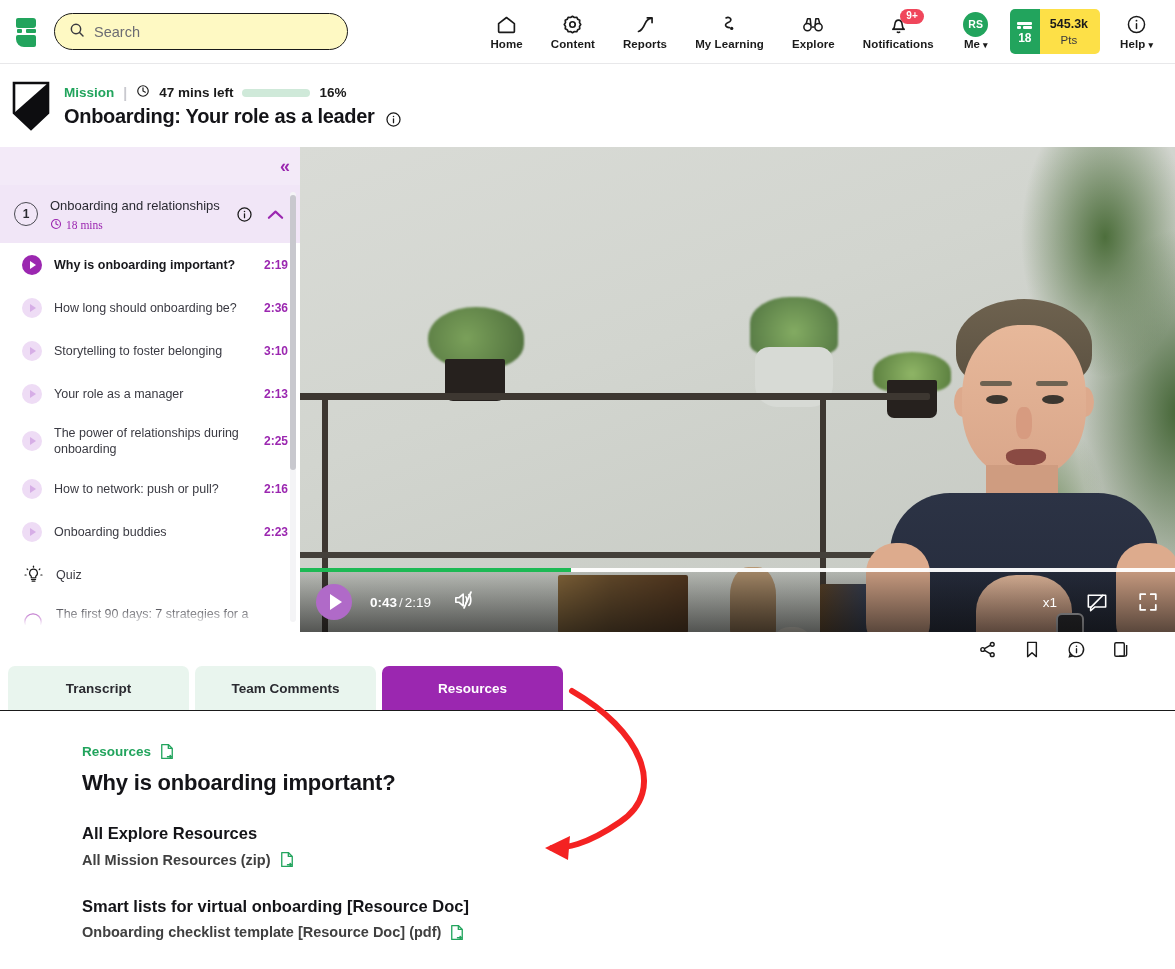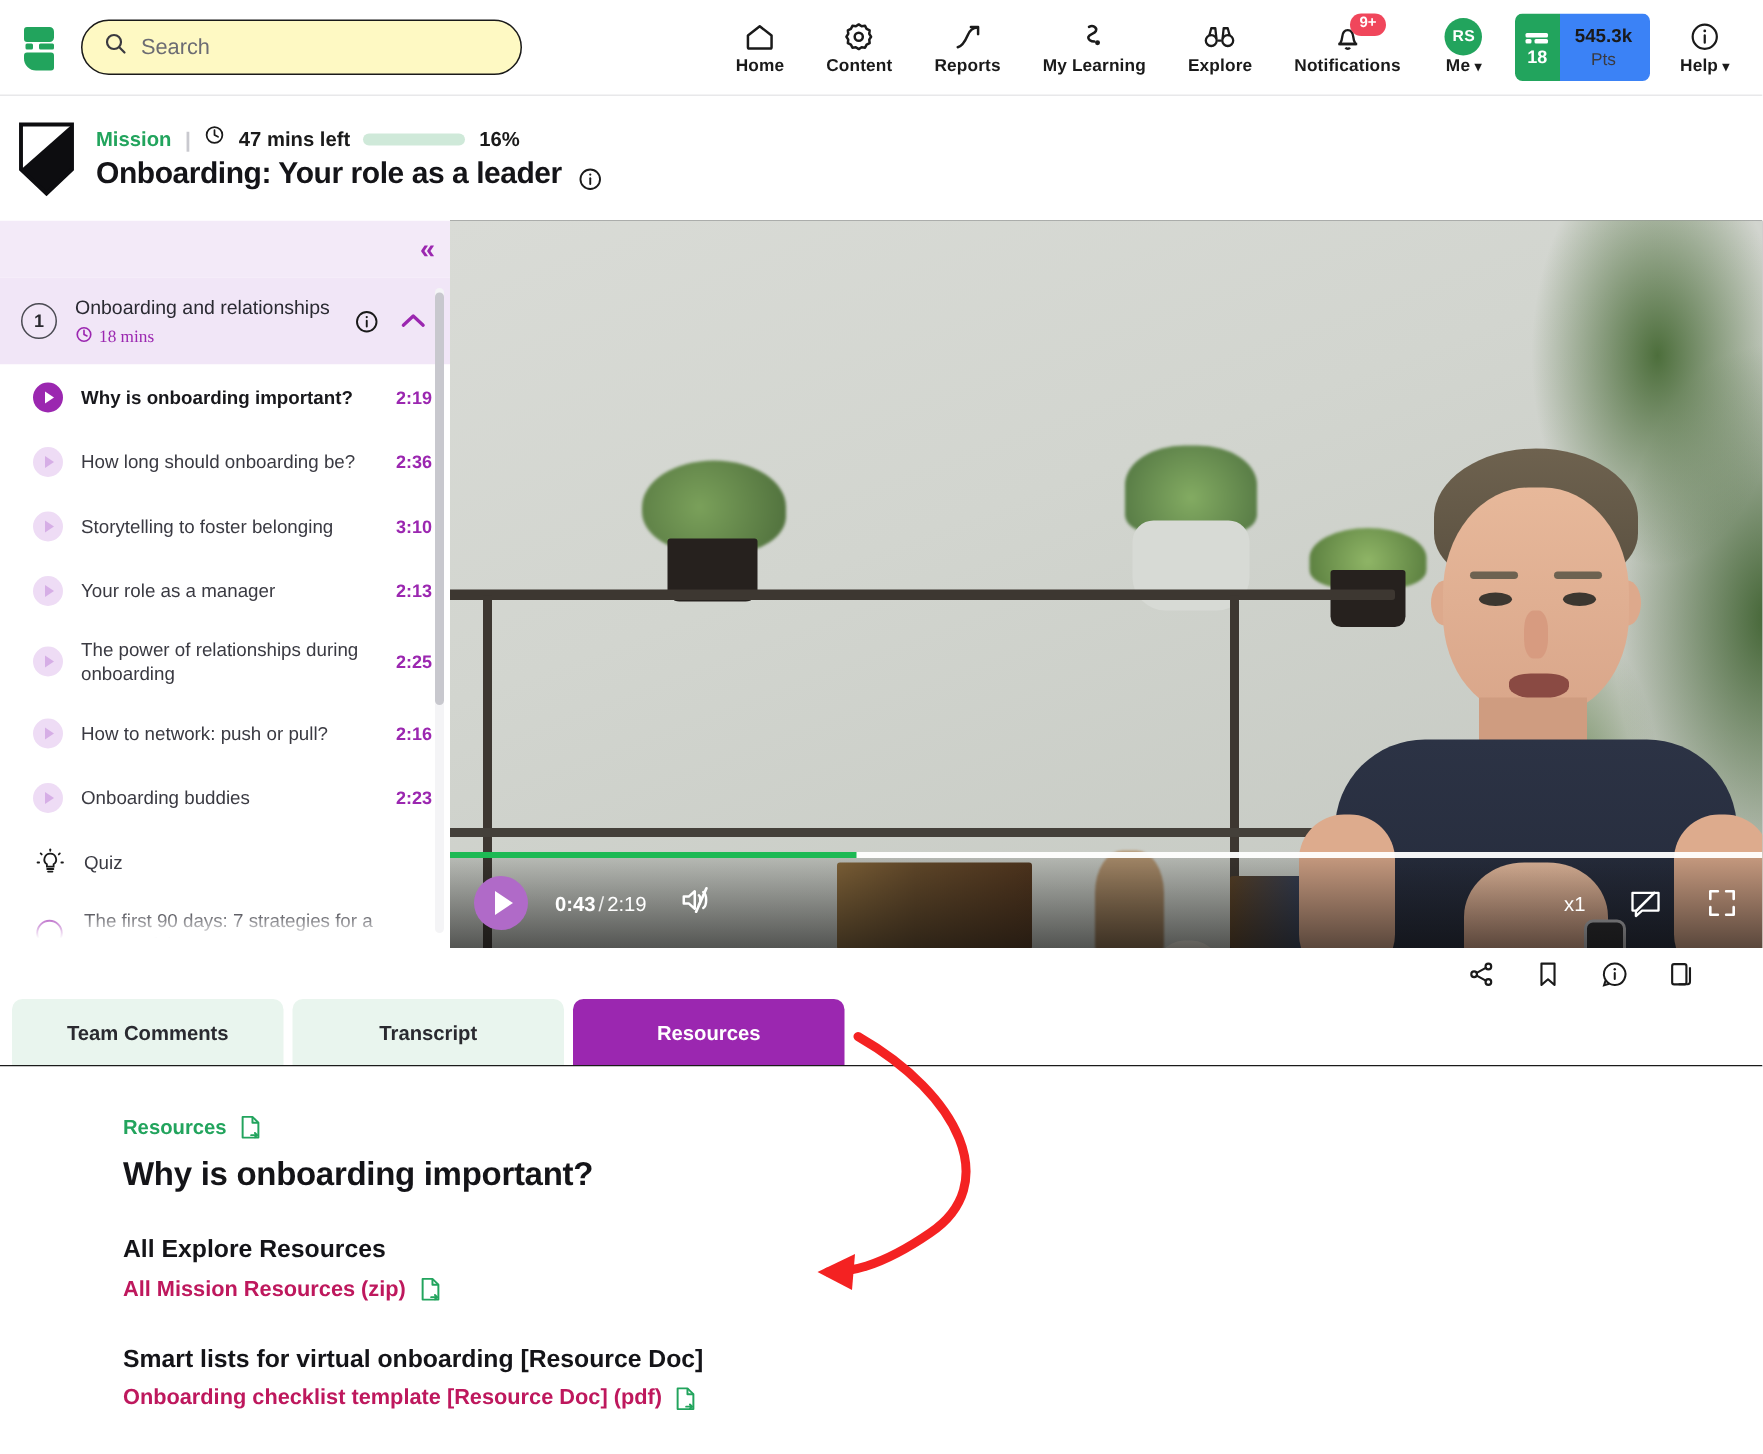--- a/index.html
+++ b/index.html
@@ -102,21 +102,21 @@
   }
   .pl-mark { width: 15px; height: 9px; position: relative; }
   .pl-mark i {
     position: absolute; background: #fff; display:block; border-radius:1px;
   }
   .pl-r1 { left:0; top:0; width:15px; height:3px; }
   .pl-r2a{ left:0; top:4.5px; width:4px; height:2.5px; }
   .pl-r2b{ left:6px; top:4.5px; width:9px; height:2.5px; }
   .pts-lvl { color: #fff; font-size: 12px; font-weight: bold; line-height: 1; }
   .pts-right {
-    background: #3b82f6; padding: 5px 12px 5px 10px;
+    background: #fde047; padding: 5px 12px 5px 10px;
     display: flex; flex-direction: column;
     align-items: center; justify-content: center; gap: 3px;
   }
   .pts-num { font-size: 12.5px; font-weight: bold; color: #1a1a1a; }
   .pts-unit { font-size: 11.5px; color: #3a3a3f; }
 
   
   .mission-hdr {
     height: 83px; display: flex; align-items: center;
     padding-left: 12px; gap: 14px;
@@ -332,21 +332,21 @@
     color: #22A45D; font-size: 13.5px; font-weight: bold;
   }
   .res-h1 {
     font-size: 22px; font-weight: bold; color: #141418;
     margin-top: 10px; letter-spacing: -.2px;
   }
   .res-group { margin-top: 28px; }
   .res-group-title { font-size: 16.5px; font-weight: bold; color: #141418; }
   .res-link {
     display: inline-flex; align-items: center; gap: 9px;
-    color: #be185d; font-size: 14.5px; font-weight: bold;
+    color: #404040; font-size: 14.5px; font-weight: bold;
     margin-top: 8px; cursor: pointer;
   }
 
   .arrow-overlay {
     position: absolute; left: 0; top: 0; width: 1175px; height: 969px;
     pointer-events: none; z-index: 40;
   }
 </style>
 </head>
 <body>
@@ -732,22 +732,22 @@
   </span>
   <span class="act-ico">
     <svg width="19" height="19" viewBox="0 0 24 24" fill="none" stroke="#1a1a1a" stroke-width="1.8" stroke-linejoin="round">
       <rect x="3.5" y="3.5" width="12" height="17" rx="1.6"></rect>
       <path d="M18.5 6.2v12.2a2 2 0 0 1-2 2H9"></path>
     </svg>
   </span>
 </div>
 
 <div class="tabs-row" id="tabs-row">
+    <div class="tab">Transcript</div>
     <div class="tab">Team Comments</div>
-    <div class="tab">Transcript</div>
     <div class="tab active">Resources</div>
   </div>
 
 <div class="res-panel">
   <div class="res-kicker">
     <span>Resources</span>
     <span style="display:flex">
       <svg width="14" height="17" viewBox="0 0 16 19" fill="none" stroke="#22A45D" stroke-width="1.5" stroke-linejoin="round">
         <path d="M2 1.6h7.5L14 6v11.4H2z"></path>
           <polyline points="9.5,1.6 9.5,6 14,6"></polyline>

